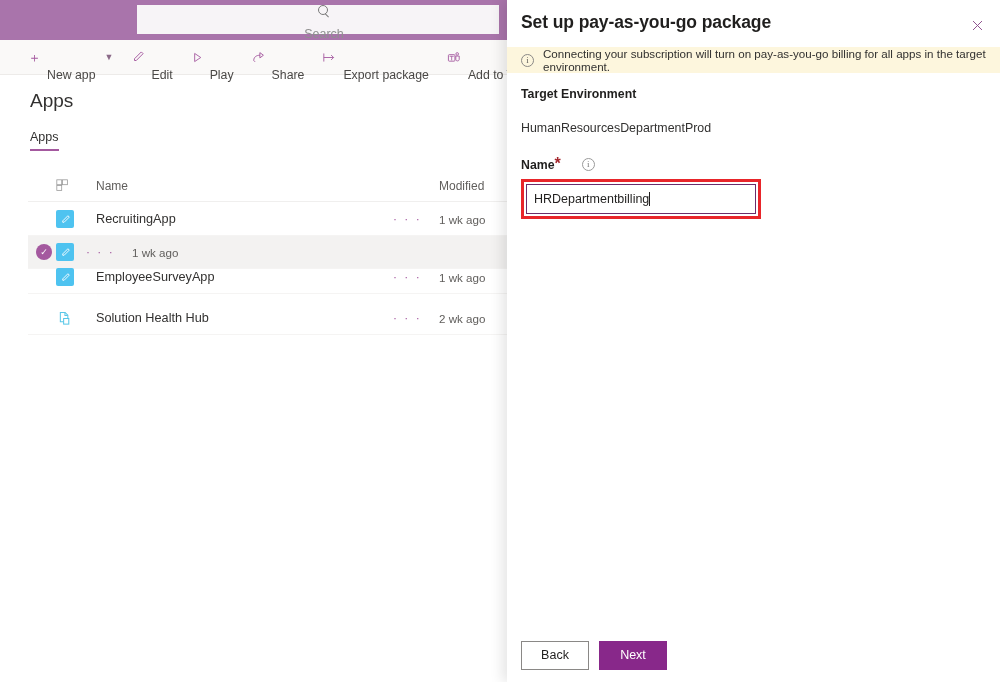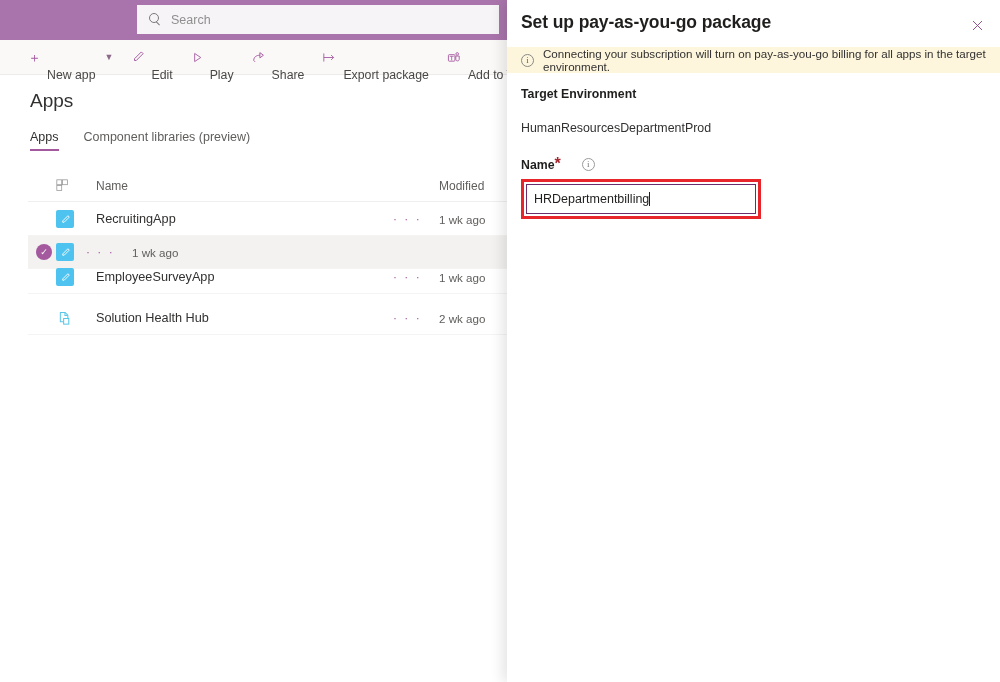--- a/index.html
+++ b/index.html
@@ -31,20 +31,21 @@
     width: 507px; height: 40px;
     background: #a974ab;
   }
   .searchbox {
     position: absolute; left: 137px; top: 5px;
     width: 362px; height: 29px;
     background: #f7f4f7;
     display: flex; align-items: center;
     padding-left: 12px;
     gap: 9px;
+    flex-direction: column;
   }
   .searchbox .ph {
     font-size: 12.5px; color: #8f8f8f;
     font-family: "Liberation Sans", sans-serif;
   }
   .mag { width: 13px; height: 13px; position: relative; flex: 0 0 auto; }
   .mag::before {
     content: ""; position: absolute; left: 0; top: 0;
     width: 8px; height: 8px; border: 1.2px solid #7a7a7a; border-radius: 50%;
   }
@@ -314,21 +315,20 @@
         </span>
         <span class="lbl">Add to Teams</span>
       </div>
 
     </div>
 
     <div class="page-title">Apps</div>
 
     <div class="tabs">
       <div class="tab sel">Apps</div>
-      <div class="tab">Component libraries (preview)</div>
     </div>
 
     <div class="listhdr">
       <div class="col-check"></div>
       <div class="col-icon">
         <svg class="grid-ico" viewBox="0 0 16 16">
           <rect x="1" y="1" width="6" height="6" fill="none" stroke="#9b9b9b" stroke-width="1"></rect>
           <rect x="8" y="1" width="6" height="6" fill="none" stroke="#9b9b9b" stroke-width="1"></rect>
           <rect x="1" y="8" width="6" height="6" fill="none" stroke="#9b9b9b" stroke-width="1"></rect>
         </svg>
@@ -427,16 +427,20 @@
       </div>
 
       <div class="redbox">
         <div class="textinput">
           <span>HRDepartmentbilling</span>
             <span class="caret"></span>
         </div>
       </div>
     </div>
 
+    <div class="footer">
+      <div class="btn btn-secondary">Back</div>
+      <div class="btn btn-primary">Next</div>
+    </div>
 
   </div>
 
 </div>
 
 </body></html>

